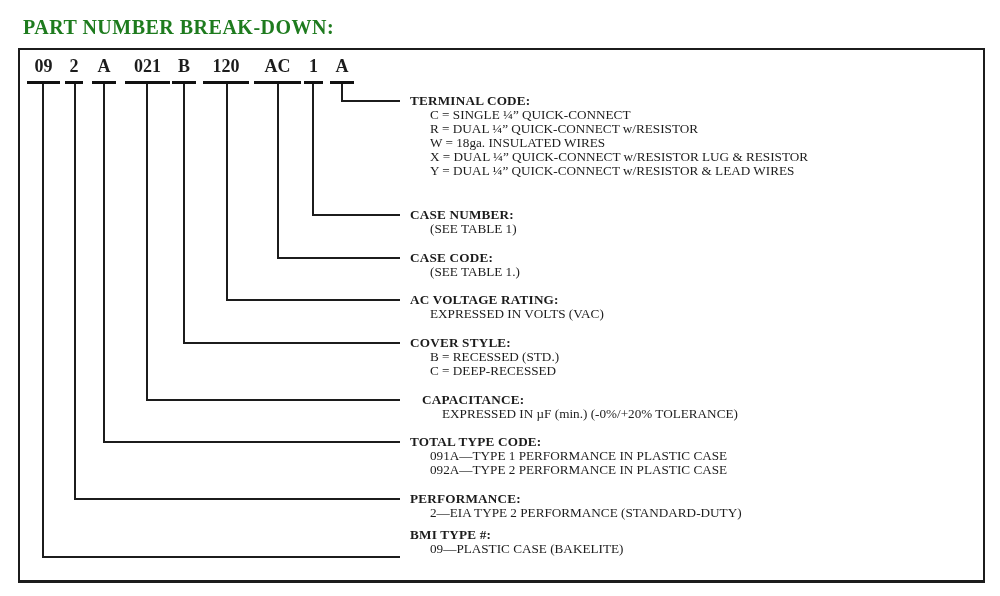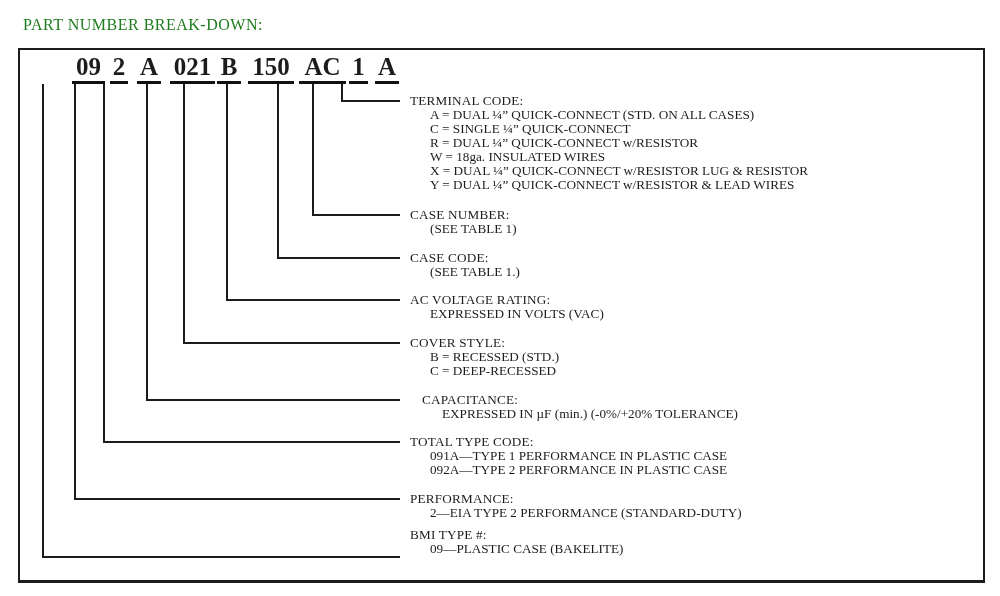--- a/index.html
+++ b/index.html
@@ -3,42 +3,41 @@
 <meta charset="utf-8">
 <style>
   html,body{margin:0;padding:0;background:#ffffff;}
   body{
     width:1000px;height:596px;position:relative;overflow:hidden;
     font-family:"Liberation Serif","DejaVu Serif",serif;
     color:#1c1c1c;
   }
   .page-title{
     position:absolute;left:23px;top:16px;
-    font-size:16px;font-weight:normal;letter-spacing:.5px;
+    font-size:20px;font-weight:bold;letter-spacing:.5px;
     color:#1e7b1e;white-space:nowrap;
   }
   .diagram-box{
     position:absolute;left:18px;top:48px;width:963px;height:530px;
     border:2px solid #1c1c1c;border-bottom-width:3px;
     background:#ffffff;
   }
   .connector-svg{position:absolute;left:0;top:0;width:1000px;height:596px;}
   .connector-svg polyline{fill:none;stroke:#1c1c1c;stroke-width:2;}
   .pn-seg{
     position:absolute;top:54px;height:25px;line-height:25px;
-    font-size:25px;font-weight:bold;text-align:center;
+    font-size:18px;font-weight:bold;text-align:center;
     padding-bottom:2px;border-bottom:3px solid #111111;
     white-space:nowrap;
-    margin-left:45px;
   }
   .sec{
     position:absolute;left:410px;white-space:nowrap;
     font-size:13.2px;line-height:14px;
   }
-  .sec .hd{font-weight:normal;letter-spacing:.2px;}
+  .sec .hd{font-weight:bold;letter-spacing:.2px;}
   .sec .ln{padding-left:20px;}
 </style>
 </head>
 <body>
 
 <div class="page-title">PART NUMBER BREAK-DOWN:</div>
 
 <div class="diagram-box"></div>
 
 <svg class="connector-svg" viewBox="0 0 1000 596" xmlns="http://www.w3.org/2000/svg">
@@ -51,28 +50,27 @@
   <polyline points="104,84 104,442 400,442"></polyline>
   <polyline points="75,84 75,499 400,499"></polyline>
   <polyline points="43,84 43,557 400,557"></polyline>
 </svg>
 
 <div class="pn-seg" style="left:27px;width:33px;">09</div>
 <div class="pn-seg" style="left:65px;width:18px;">2</div>
 <div class="pn-seg" style="left:92px;width:24px;">A</div>
 <div class="pn-seg" style="left:125px;width:45px;">021</div>
 <div class="pn-seg" style="left:172px;width:24px;">B</div>
-<div class="pn-seg" style="left:203px;width:46px;">150</div>
+<div class="pn-seg" style="left:203px;width:46px;">120</div>
 <div class="pn-seg" style="left:254px;width:47px;">AC</div>
 <div class="pn-seg" style="left:304px;width:19px;">1</div>
 <div class="pn-seg" style="left:330px;width:24px;">A</div>
 
 <div class="sec" style="top:94px;">
   <div class="hd">TERMINAL CODE:</div>
-  <div class="ln">A = DUAL ¼” QUICK-CONNECT (STD. ON ALL CASES)</div>
   <div class="ln">C = SINGLE ¼” QUICK-CONNECT</div>
   <div class="ln">R = DUAL ¼” QUICK-CONNECT w/RESISTOR</div>
   <div class="ln">W = 18ga. INSULATED WIRES</div>
   <div class="ln">X = DUAL ¼” QUICK-CONNECT w/RESISTOR LUG &amp; RESISTOR</div>
   <div class="ln">Y = DUAL ¼” QUICK-CONNECT w/RESISTOR &amp; LEAD WIRES</div>
 </div>
 
 <div class="sec" style="top:208px;">
   <div class="hd">CASE NUMBER:</div>
   <div class="ln">(SEE TABLE 1)</div>

